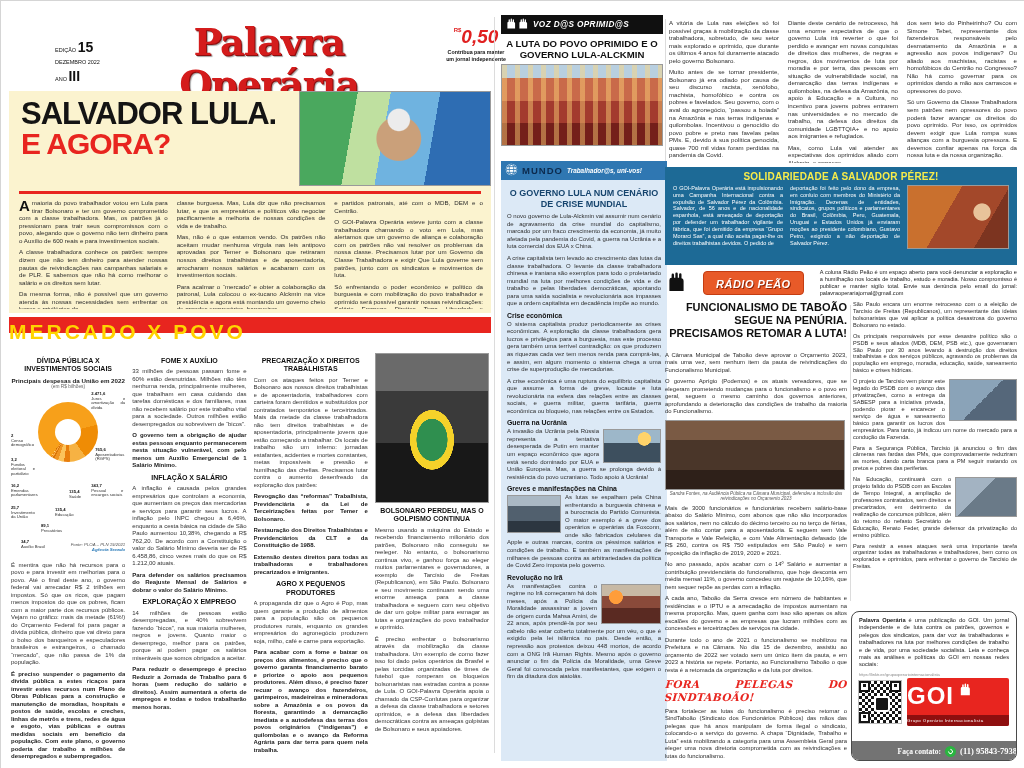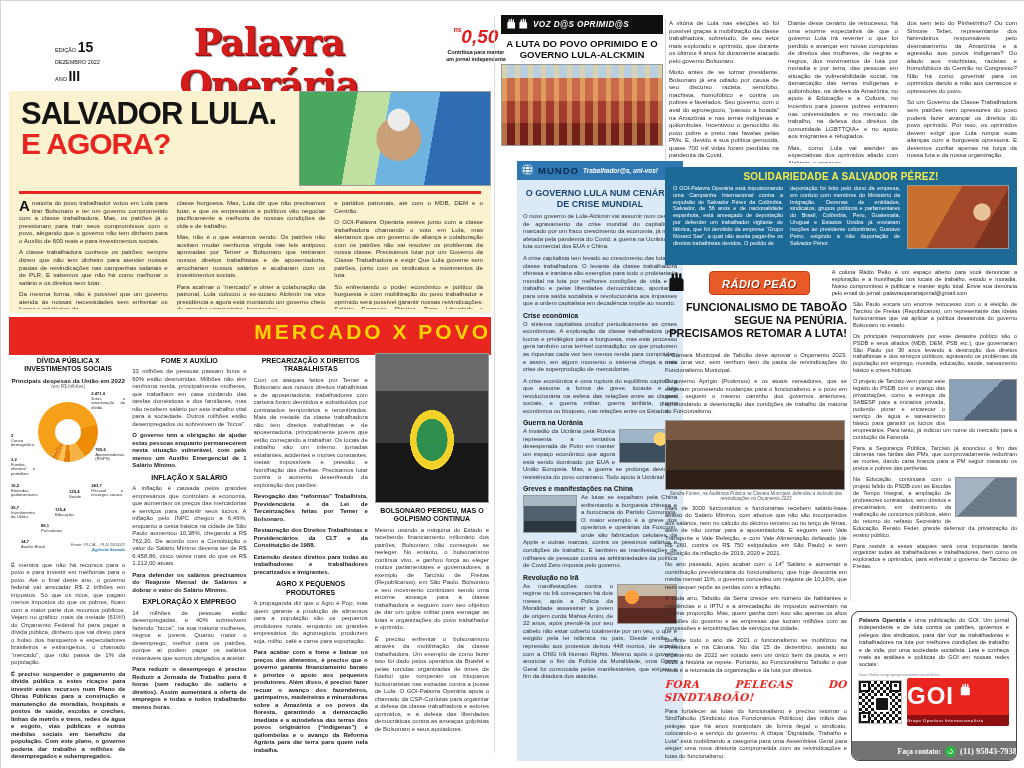--- a/index.html
+++ b/index.html
@@ -34,21 +34,21 @@
        radial-gradient(circle at 52% 30%, #ececec 0 9%, rgba(0,0,0,0) 10%),
        radial-gradient(circle at 52% 50%, #caa07a 0 20%, rgba(0,0,0,0) 21%),
        linear-gradient(100deg,#4aa85e 0 28%,#bfe0a0 28% 44%,#6fb3e0 44% 68%,#2e6db3 68%);}
   .lead-rule{left:10px;top:100px;width:462px;height:3px;background:#e8251f;}
   .lead-cols{left:10px;top:108px;width:464px;height:110px;display:flex;gap:9px;overflow:hidden;}
   .lead-col{flex:1;font-size:6.2px;line-height:1.22;color:#2c2c2c;}
   .dropcap{float:left;font-size:15px;font-weight:900;line-height:.9;margin:0 2px 0 0;color:#111;}
 
   
   .mercado{left:8px;top:316px;width:482px;height:448px;}
-  .mercado-banner{height:38px;background:#e8251f;text-align:right;}
+  .mercado-banner{height:16px;background:#e8251f;text-align:left;}
   .mercado-banner span{font-size:21px;font-weight:900;color:#ffd400;letter-spacing:3px;line-height:30px;}
   .m-cols{position:absolute;top:36px;left:2px;right:2px;bottom:0;display:flex;gap:7px;overflow:hidden;}
   .m-col{flex:1;font-size:6px;line-height:1.25;color:#333;overflow:hidden;}
   .m-h{font-size:7px;font-weight:800;text-align:center;color:#111;margin:4px 0 3px;line-height:1.2;}
   .fb{font-weight:bold;color:#1c1c1c;}
   .chart-title{font-size:6.2px;font-weight:800;text-align:center;color:#222;line-height:1.15;}
   .chart-sub{font-size:4.8px;text-align:center;color:#666;margin-bottom:2px;}
   .chartbox{position:relative;height:170px;}
   .donut{position:absolute;left:27px;top:10px;width:60px;height:60px;border-radius:50%;}
   .donut::after{content:"";position:absolute;left:17px;top:17px;width:26px;height:26px;border-radius:50%;background:#fff;}
@@ -68,21 +68,21 @@
   .voz{left:500px;top:14px;width:162px;}
   .voz-banner{display:flex;align-items:center;height:19px;background:#101010;padding:0 4px;}
   .voz-banner .lbl{font-size:8.2px;font-weight:800;font-style:italic;color:#fff;letter-spacing:.4px;margin-left:4px;}
   .voz-head{font-size:9.6px;font-weight:900;text-align:center;color:#101010;line-height:1.12;margin:5px 0 4px;}
   .voz-photo{width:162px;height:82px;
      background:
        repeating-linear-gradient(90deg, rgba(255,214,120,.45) 0 5px, rgba(0,0,0,0) 5px 13px),
        linear-gradient(180deg,#b8cfe0 0 16%,#c96a4a 16% 45%,#a33b2e 45% 72%,#741f1a 72%);}
 
   
-  .mundo{left:516px;top:160px;width:166px;height:600px;}
+  .mundo{left:500px;top:160px;width:166px;height:600px;}
   .mundo-banner{display:flex;align-items:center;height:19px;background:#2f77b2;padding:0 4px;}
   .mundo-banner .mlabel{font-size:9.5px;font-weight:900;color:#0c2a4d;letter-spacing:1px;margin-left:4px;}
   .mundo-banner .mslogan{font-size:6.4px;font-weight:bold;font-style:italic;color:#fff;margin-left:4px;}
   .mundo-body{position:absolute;top:19px;left:0;right:0;bottom:0;background:#dce9f6;padding:7px 6px;overflow:hidden;box-sizing:border-box;}
   .mundo-head{font-size:9px;font-weight:800;text-align:center;color:#17456e;line-height:1.18;margin:1px 0 4px;}
   .mundo-body p{font-size:6px;line-height:1.26;color:#2e2e2e;}
   .m-sub{font-size:6.9px;font-weight:800;color:#111;margin:3px 0 2px;}
   .ph-ukraine{float:right;width:58px;height:34px;margin:1px 0 2px 4px;
      background:radial-gradient(circle at 72% 28%, #ffd36a 0 14%, rgba(0,0,0,0) 15%),
                 linear-gradient(180deg,#9db7c9 0 42%,#3d4f5e 42%);}
@@ -99,21 +99,21 @@
   
   .soli{left:664px;top:166px;width:352px;height:98px;background:#1d6a96;padding:3px 8px 4px;box-sizing:border-box;}
   .soli-head{font-size:10px;font-weight:900;color:#f7ec4a;text-align:center;letter-spacing:.2px;margin:1px 0 3px;}
   .soli-row{display:flex;gap:7px;}
   .soli-col{flex:1;font-size:5.5px;line-height:1.24;color:#fff;}
   .salvador-photo{width:102px;height:64px;flex:0 0 102px;
      background:radial-gradient(circle at 74% 42%, #e8c39a 0 10%, rgba(0,0,0,0) 11%),
                 linear-gradient(120deg,#c9702e 0 40%,#a3482a 40% 75%,#7c3420 75%);}
 
   
-  .radio{left:664px;top:268px;width:352px;height:28px;display:flex;align-items:center;gap:22px;}
+  .radio{left:664px;top:268px;width:352px;height:28px;display:flex;align-items:center;gap:16px;}
   .radio-badge{background:#e85a28;border:1px solid #c43d12;border-radius:4px;padding:2px 12px;}
   .radio-badge span{font-size:11px;font-weight:900;font-style:italic;color:#fff;text-shadow:1px 1px 0 #8e2405;letter-spacing:.5px;}
   .radio-text{flex:1;font-size:5.6px;line-height:1.28;color:#222;}
 
   
   .func{left:664px;top:300px;width:182px;height:462px;font-size:5.9px;line-height:1.27;color:#2c2c2c;overflow:hidden;}
   .func-head{font-size:11px;font-weight:900;text-align:right;color:#101010;line-height:1.2;margin-bottom:11px;}
   .sandra-photo{width:180px;height:70px;
      background:linear-gradient(180deg,#7a5a44 0 28%,#4a3629 28% 72%,#2e2019 72%);}
   .caption{font-size:4.6px;font-style:italic;color:#555;text-align:center;line-height:1.2;margin:1px 0 3px;}

